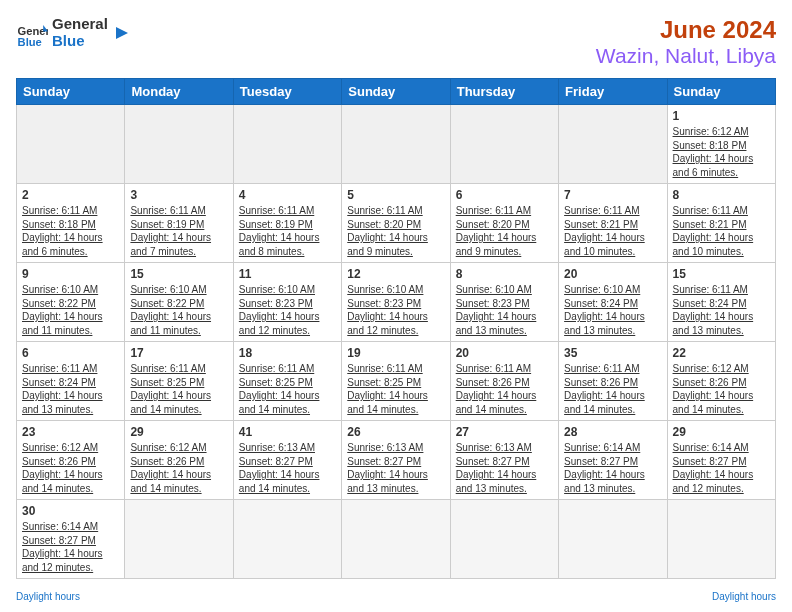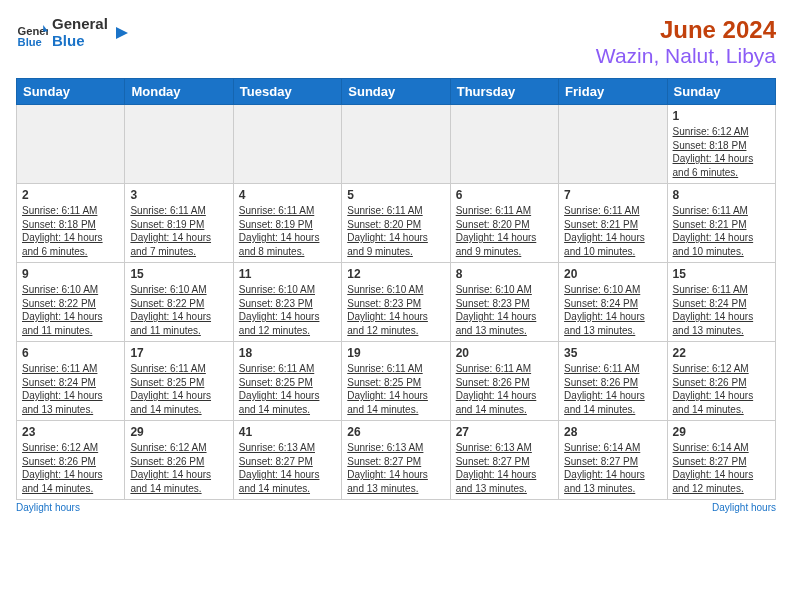--- a/index.html
+++ b/index.html
@@ -242,19 +242,31 @@
         </td>
         <td>
           <span class="day-number">28</span>
           <div class="day-info">Sunrise: 6:14 AM<br>Sunset: 8:27 PM<br>Daylight: 14 hours and 13 minutes.</div>
         </td>
         <td>
           <span class="day-number">29</span>
           <div class="day-info">Sunrise: 6:14 AM<br>Sunset: 8:27 PM<br>Daylight: 14 hours and 12 minutes.</div>
         </td>
       </tr>
+      <tr>
+        <td>
+          <span class="day-number">30</span>
+          <div class="day-info">Sunrise: 6:14 AM<br>Sunset: 8:27 PM<br>Daylight: 14 hours and 12 minutes.</div>
+        </td>
+        <td class="empty-bottom"></td>
+        <td class="empty-bottom"></td>
+        <td class="empty-bottom"></td>
+        <td class="empty-bottom"></td>
+        <td class="empty-bottom"></td>
+        <td class="empty-bottom"></td>
+      </tr>
     </tbody>
 </table>
 
-<div style="display:flex;justify-content:space-between;margin-top:0;padding:2px 0;">
+<div style="display:flex;justify-content:space-between;margin-top:10px;padding:2px 0;">
   <span style="font-size:10px;color:#1a73c8;">Daylight hours</span>
   <span style="font-size:10px;color:#1a73c8;">Daylight hours</span>
 </div>
 
 </body></html>

